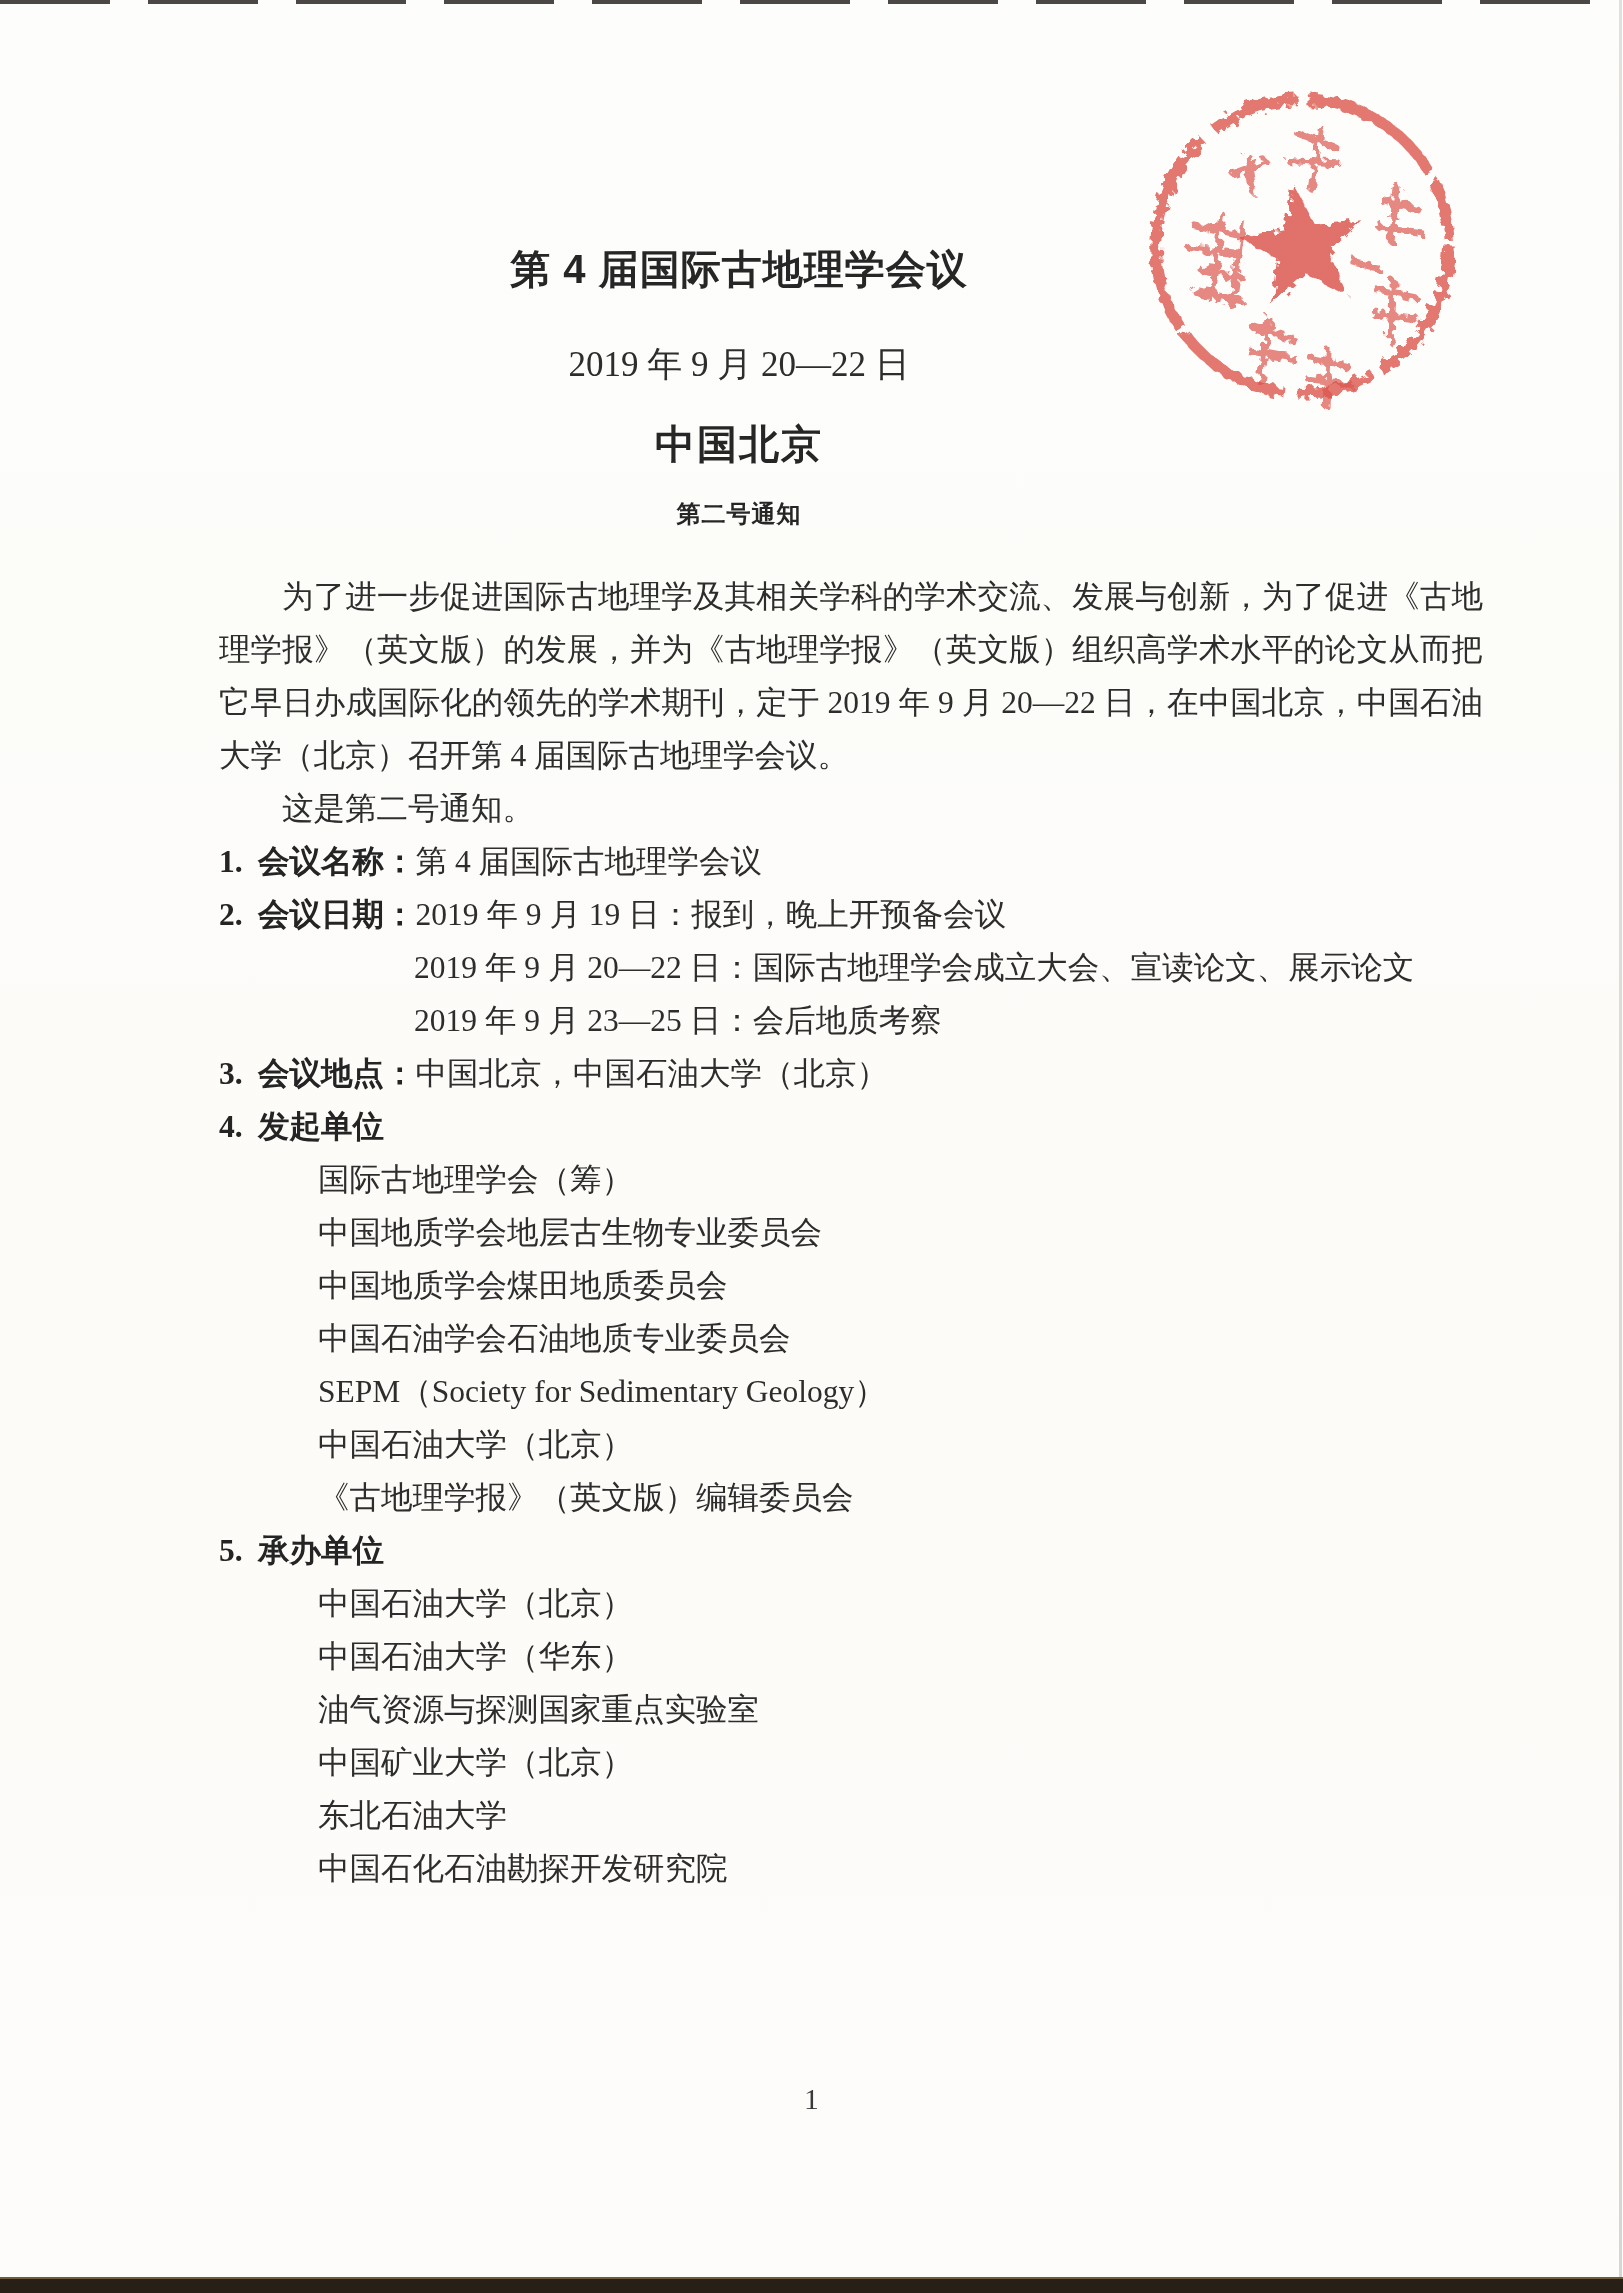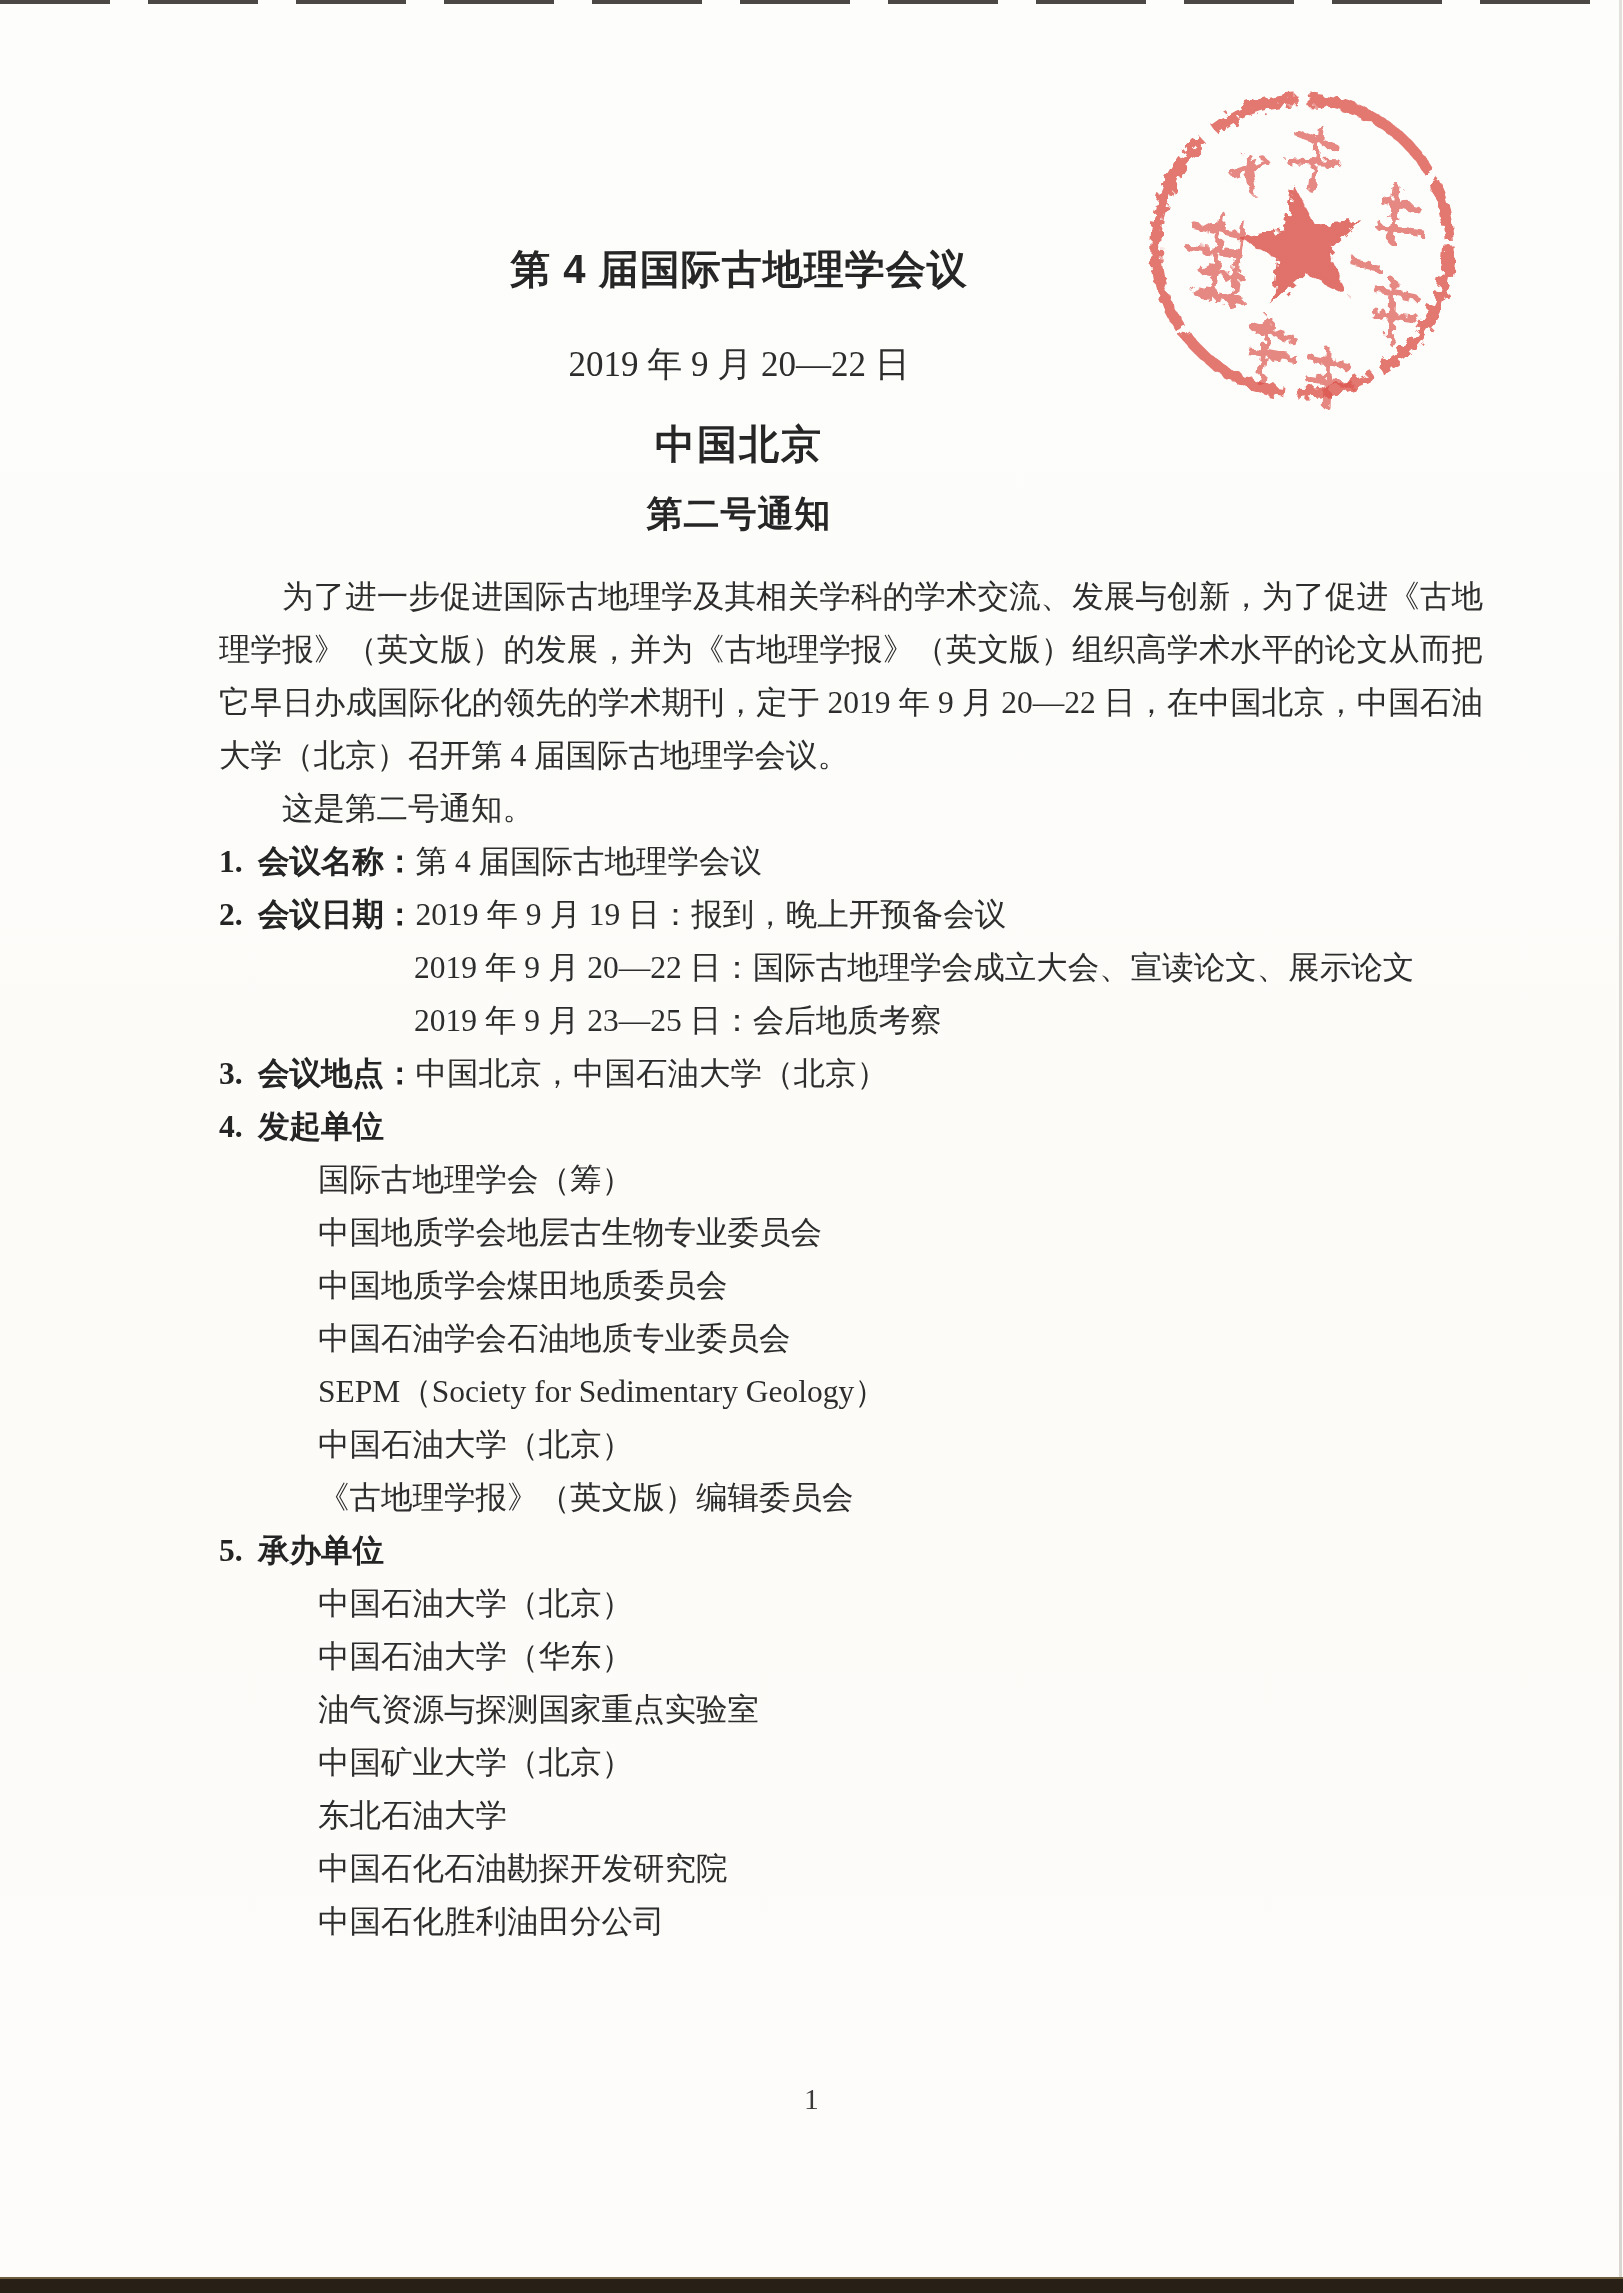--- a/index.html
+++ b/index.html
@@ -35,21 +35,21 @@
   
   .sheet{
     position:absolute;left:219px;top:0;width:1264px;
     font-size:31.5px;line-height:53px;
   }
   .sans{font-family:"Liberation Sans","DejaVu Sans",sans-serif;}
   .header{width:1040px;text-align:center;}
   .title{margin-top:240px;line-height:59px;font-size:40px;font-weight:700;letter-spacing:1px;color:#262626;}
   .date{margin-top:45px;line-height:41px;font-size:35px;}
   .loc{margin-top:37px;line-height:45px;font-size:40px;font-weight:700;letter-spacing:2px;color:#262626;text-align:center;}
-  .notice{margin-top:23.6px;line-height:45px;font-size:36px;font-weight:700;letter-spacing:1px;color:#262626;}
+  .notice{margin-top:23.6px;line-height:45px;font-size:24px;font-weight:700;letter-spacing:1px;color:#262626;}
   .para{margin:0;text-align:justify;text-indent:63px;}
   .p1{margin-top:34px;}
   .item{margin:0;}
   .item .no{display:inline-block;width:39px;font-weight:700;color:#242424;}
   .item .lbl{font-weight:700;color:#242424;}
   .extra{padding-left:195px;}
   .sub{padding-left:99px;}
   .footer{
     position:absolute;top:2080px;left:0;width:100%;
     text-align:center;font-size:29.6px;line-height:39px;color:#3a3a3a;
@@ -124,20 +124,19 @@
 
     <div class="item">
       <span class="no">5.</span><span class="lbl">承办单位</span>
     </div>
     <div class="sub">中国石油大学（北京）</div>
     <div class="sub">中国石油大学（华东）</div>
     <div class="sub">油气资源与探测国家重点实验室</div>
     <div class="sub">中国矿业大学（北京）</div>
     <div class="sub">东北石油大学</div>
     <div class="sub">中国石化石油勘探开发研究院</div>
-    <div class="sub">中国石化胜利油田分公司</div>
 
   </div>
 
   <div class="footer">1</div>
 
 </div>
 
 
 </body></html>

